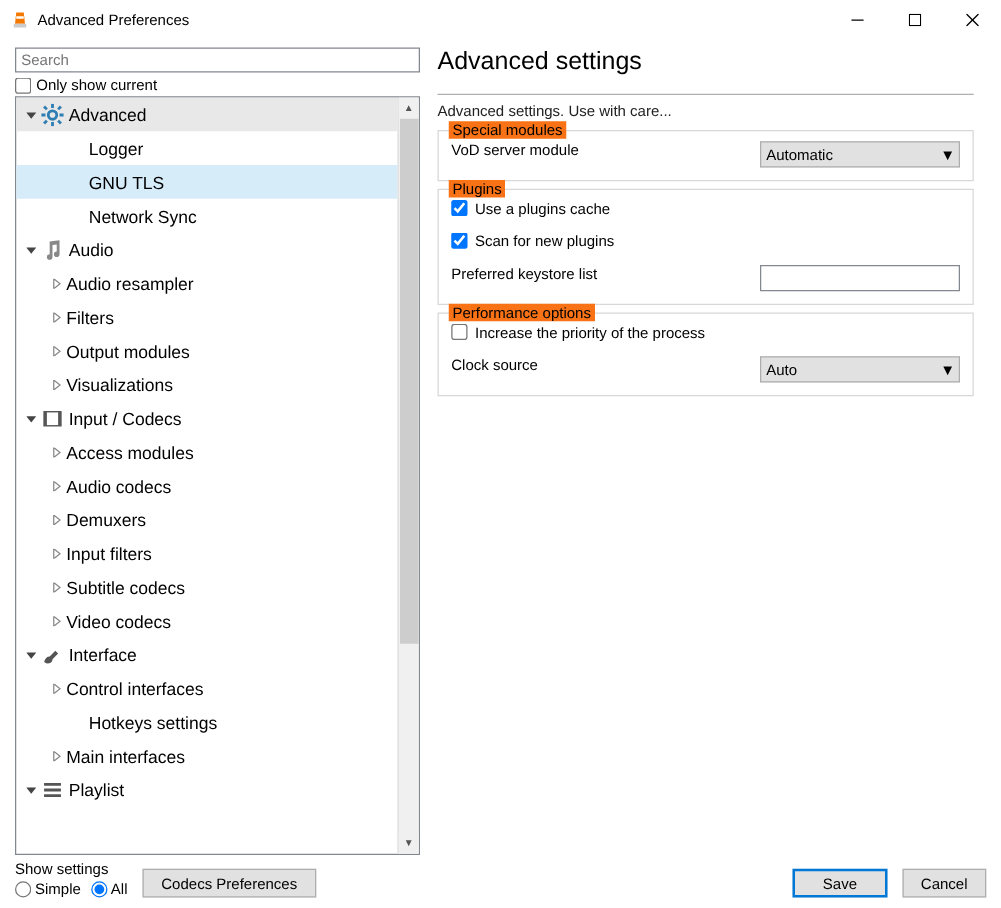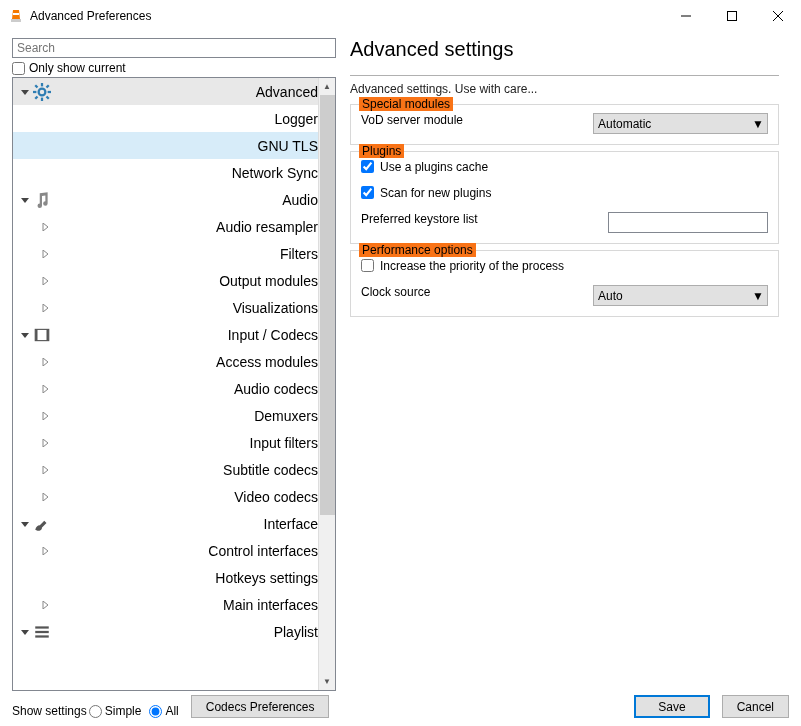--- a/index.html
+++ b/index.html
@@ -20,21 +20,21 @@
 .only-show { display: flex; align-items: center; gap: 4px; font-size: 12px; margin: 3px 0 2px 0; }
 .only-show input { width: 13px; height: 13px; }
 
 .tree-wrap { flex: 1; border: 1px solid #828790; display: flex; overflow: hidden; }
 .tree { flex: 1; overflow-y: auto; }
 .tree-scrollbar { width: 17px; background: #f0f0f0; display:flex; flex-direction:column; align-items:center; justify-content:space-between; border-left:1px solid #ddd;}
 .scroll-arrow { width:100%; height:17px; display:flex; align-items:center; justify-content:center; font-size:8px; color:#555; background:#f0f0f0;}
 .scroll-thumb { width: 15px; background: #cdcdcd; flex:0 0 auto; }
 .scroll-track{flex:1; display:flex; flex-direction:column;}
 
-.tree-row { height: 27px; display: flex; align-items: center; font-size: 14px; cursor: default; text-align: right; }
+.tree-row { height: 27px; display: flex; align-items: center; font-size: 14px; cursor: default; }
 .tree-row.selected { background: #d7ecf9; }
 .tree-row.hover-top { background:#e8e8e8; }
 .chev { width: 12px; display:flex; justify-content:center; align-items:center; margin-right:2px;}
 .chev svg{width:8px;height:8px;}
 .icon-slot { width: 18px; height:16px; margin-right: 4px; display: flex; align-items: center; justify-content: center; }
 .tree-row .label {flex:1;}
 .indent0 { padding-left: 6px; }
 .indent1 { padding-left: 26px; }
 .indent1.noicon { padding-left: 44px; }
 .indent1 .chev{margin-left:0;}
@@ -42,26 +42,26 @@
 .heading { font-size: 20px; font-weight:400; color:#000; margin-bottom: 14px; }
 .heading-rule { border: 0; border-top: 1px solid #b0b0b0; margin-bottom: 6px; }
 .subtext { font-size: 12px; color: #222; margin-bottom: 8px; }
 
 .groupbox { border: 1px solid #d8d8d8; margin-bottom: 6px; padding: 8px 10px 10px 10px; position: relative; font-size:12px;}
 .groupbox-title { position: absolute; top: -8px; left: 8px; background: #f97316; padding: 0 3px; font-size: 12px; }
 .row { display: flex; align-items: flex-start; margin-bottom: 6px; min-height:20px;}
 .row:last-child{margin-bottom:0;}
 .row-label { flex: 1; font-size: 12px; }
 .row input[type=checkbox]{ width:13px; height:13px; margin-right:6px;}
-.combo { width: 175px; height: 21px; border: 1px solid #adadad; background: #e1e1e1; display:flex; align-items:center; padding:0 4px; font-size:12px; position:relative; }
+.combo { width: 160px; height: 21px; border: 1px solid #adadad; background: #e1e1e1; display:flex; align-items:center; padding:0 4px; font-size:12px; position:relative; }
 .combo .combo-arrow { position:absolute; right:3px; }
 .textbox { width: 160px; height: 21px; border: 1px solid #828790; padding:0 3px; font-size:12px;}
 
 .footer { padding: 4px 12px 8px 12px; display: flex; align-items: flex-end; gap:12px;}
-.show-settings { font-size: 12px; display:flex; flex-direction:row; gap:2px;}
+.show-settings { font-size: 12px; display:flex; flex-direction:column; gap:2px;}
 .radio-row { display:flex; gap:8px; align-items:center;}
 .radio-row label{display:flex; align-items:center; gap:3px; font-size:12px;}
 .btn { height: 23px; padding: 0 14px; font-size: 12px; background: #e1e1e1; border: 1px solid #adadad; display:flex; align-items:center; justify-content:center;}
 .btn.primary { border: 2px solid #0078d7; padding: 0 22px; }
 .footer-spacer{flex:1;}
 </style>
 </head>
 <body>
 
 <div class="titlebar">

